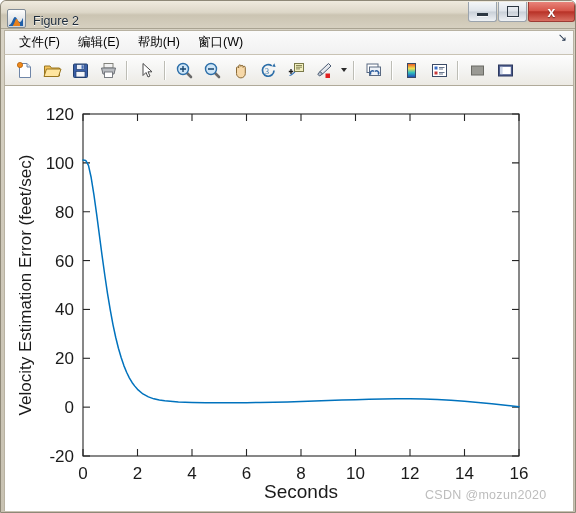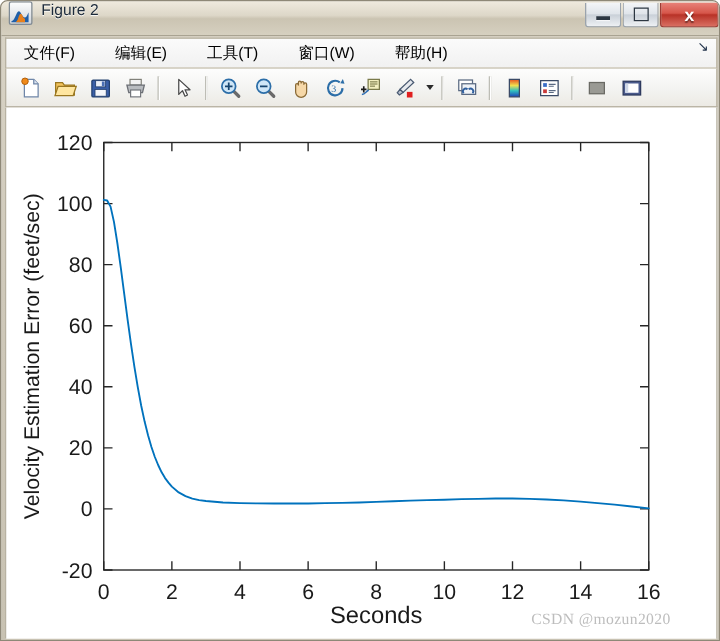--- a/index.html
+++ b/index.html
@@ -28,21 +28,21 @@
 
   
   #titlebar {
     position: absolute;
     left: 0; top: 0;
     width: 576px;
     height: 28px;
     background: linear-gradient(to bottom, #efeade 0%, #ddd7c8 42%, #cbc4b2 52%, #d6d0c0 100%);
     border-bottom: 1px solid #a9a392;
     display: flex;
-    align-items: flex-start;
+    align-items: flex-end;
     box-sizing: border-box;
     border-radius: 5px 5px 0 0;
   }
   #app-icon {
     width: 17px; height: 17px;
     margin-left: 6px;
     background: linear-gradient(to bottom, #fdfdfd, #cfd4da);
     border: 1px solid #7f8a95;
     border-radius: 2px;
     position: relative;
@@ -112,21 +112,21 @@
     border: 1px solid #b8b2a2;
     border-bottom: 1px solid #c9c3b4;
     box-sizing: border-box;
     display: flex;
     align-items: flex-start;
   }
   .menu-item {
     font-size: 12.5px;
     color: #000000;
     padding: 3px 8px;
-    margin-left: 16px;
+    margin-left: 2px;
     white-space: nowrap;
     cursor: default;
   }
   .menu-item:first-child { margin-left: 6px; }
   #menu-overflow {
     position: absolute;
     right: 6px;
     font-size: 11px;
     color: #20324a;
   }
@@ -191,21 +191,20 @@
   #plot-svg { display: block; }
 
   #watermark {
     position: absolute;
     left: 424px;
     top: 487px;
     font-size: 12.5px;
     color: #bdbdbd;
     letter-spacing: 0.3px;
     white-space: nowrap;
-    font-family: Liberation Serif, serif;
   }
 </style>
 </head>
 <body>
 
 <div id="window">
 
   <div id="titlebar">
     <div id="app-icon">
       <svg class="wave" viewBox="0 0 14 11">
@@ -224,23 +223,22 @@
       </div>
       <div class="winbtn close">
         <div class="closeglyph">x</div>
       </div>
     </div>
   </div>
 
   <div id="menubar">
     <div class="menu-item">文件(F)</div>
     <div class="menu-item">编辑(E)</div>
-    <div class="menu-item">工具(T)</div>
+    <div class="menu-item">帮助(H)</div>
     <div class="menu-item">窗口(W)</div>
-    <div class="menu-item">帮助(H)</div>
     <div id="menu-overflow">↘</div>
   </div>
 
   <div id="toolbar">
 
     <div class="tb">
       <svg width="19" height="19" viewBox="0 0 19 19">
         <path d="M4.5,2.5 L12,2.5 L15.5,6 L15.5,16.5 L4.5,16.5 Z" fill="#ffffff" stroke="#6f86a8" stroke-width="1"></path>
         <path d="M12,2.5 L12,6 L15.5,6" fill="#dde6f2" stroke="#6f86a8" stroke-width="1"></path>
         <circle cx="5" cy="4" r="2.6" fill="#f08a1a" stroke="#b3610c" stroke-width="0.8"></circle>

